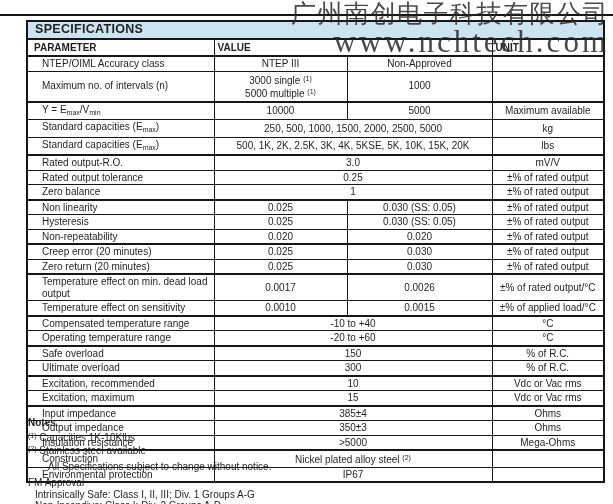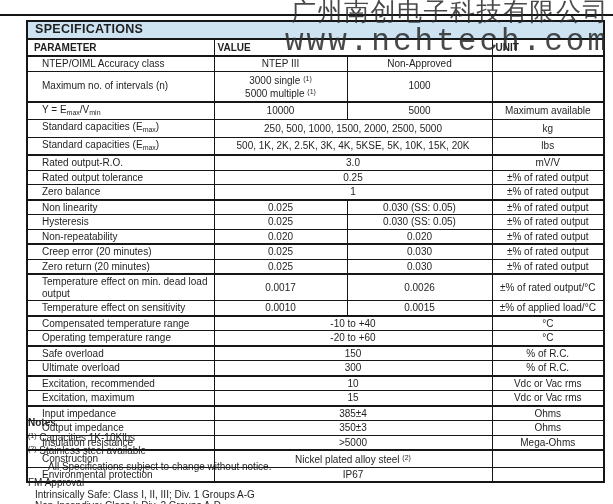--- a/index.html
+++ b/index.html
@@ -6,21 +6,21 @@
   html,body { background:#fff; }
   body {
     width:613px; height:504px; position:relative; overflow:hidden;
     font-family:"Liberation Sans", sans-serif; color:var(--text,#1f1f1f);
   }
   .page { position:absolute; inset:0; }
   .top-rule { position:absolute; left:0; top:14px; width:613px; height:2px; background:#161616; }
 
   .watermark {
     position:absolute; top:0; right:4px; z-index:5; text-align:right;
-    font-family:Liberation Mono, monospace; color:var(--wm,#2a2a2a);
+    font-family:Liberation Serif, serif; color:var(--wm,#2a2a2a);
     opacity:.85; pointer-events:none;
   }
   .watermark .company { font-size:25px; line-height:27px; letter-spacing:1.5px; font-weight:400; }
   .watermark .url { font-size:31px; line-height:29px; letter-spacing:3px; }
 
   table.spec {
     position:absolute; left:26px; top:20px; width:577px;
     border-collapse:collapse; table-layout:fixed;
     border:2px solid #161616;
   }

